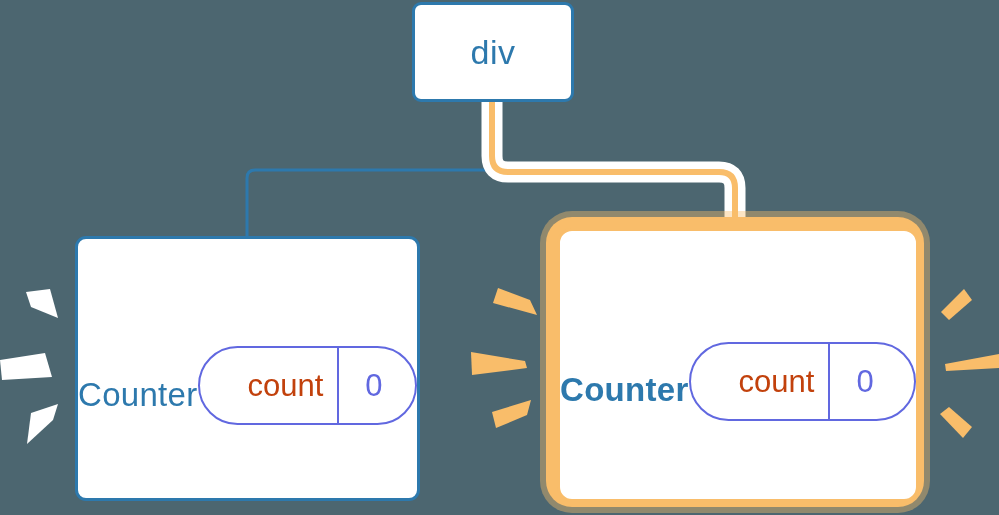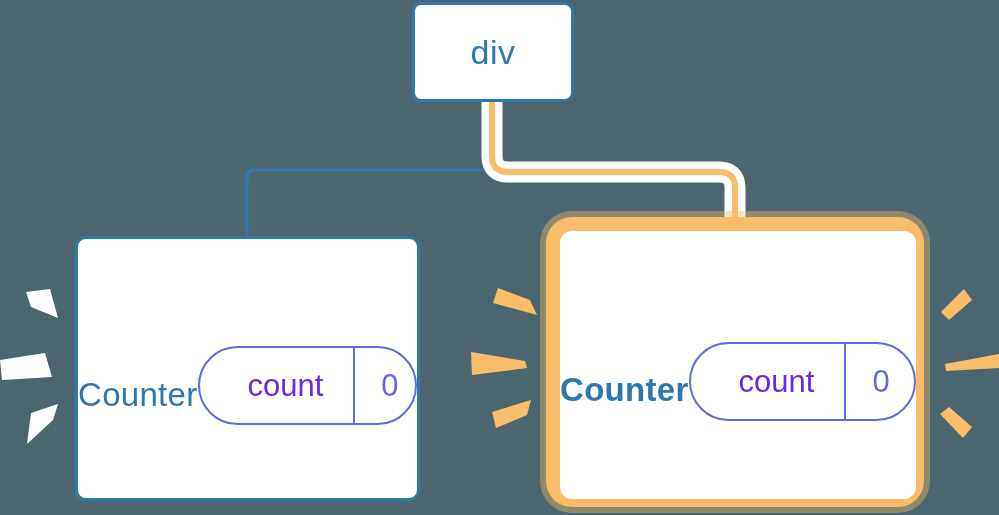--- a/index.html
+++ b/index.html
@@ -61,22 +61,22 @@
   .pill{
     margin-top:33px;
     display:flex;align-items:stretch;
     border:2px solid #6168e0;
     border-radius:999px;
     height:75px;
     overflow:hidden;
   }
   .pill .key{
     display:flex;align-items:center;justify-content:center;
-    padding:0 30px 0 48px;
-    font-size:31px;color:#6d28d9;line-height:1;
+    padding:0 14px 0 48px;
+    font-size:31px;color:#c2410c;line-height:1;
   }
   .pill .val{
     display:flex;align-items:center;justify-content:center;
     border-left:2px solid #6168e0;
     padding:0 42px 0 26px;
     font-size:31px;color:#6168e0;line-height:1;
   }
 </style>
 </head>
 <body>

